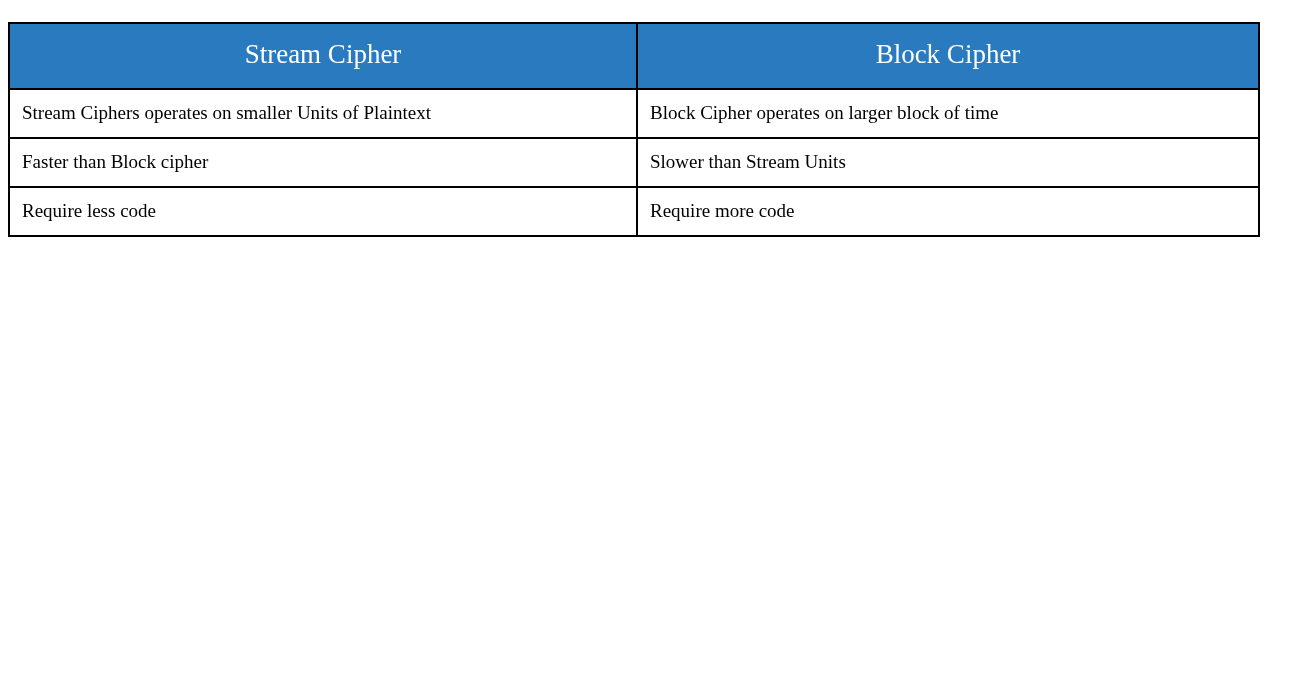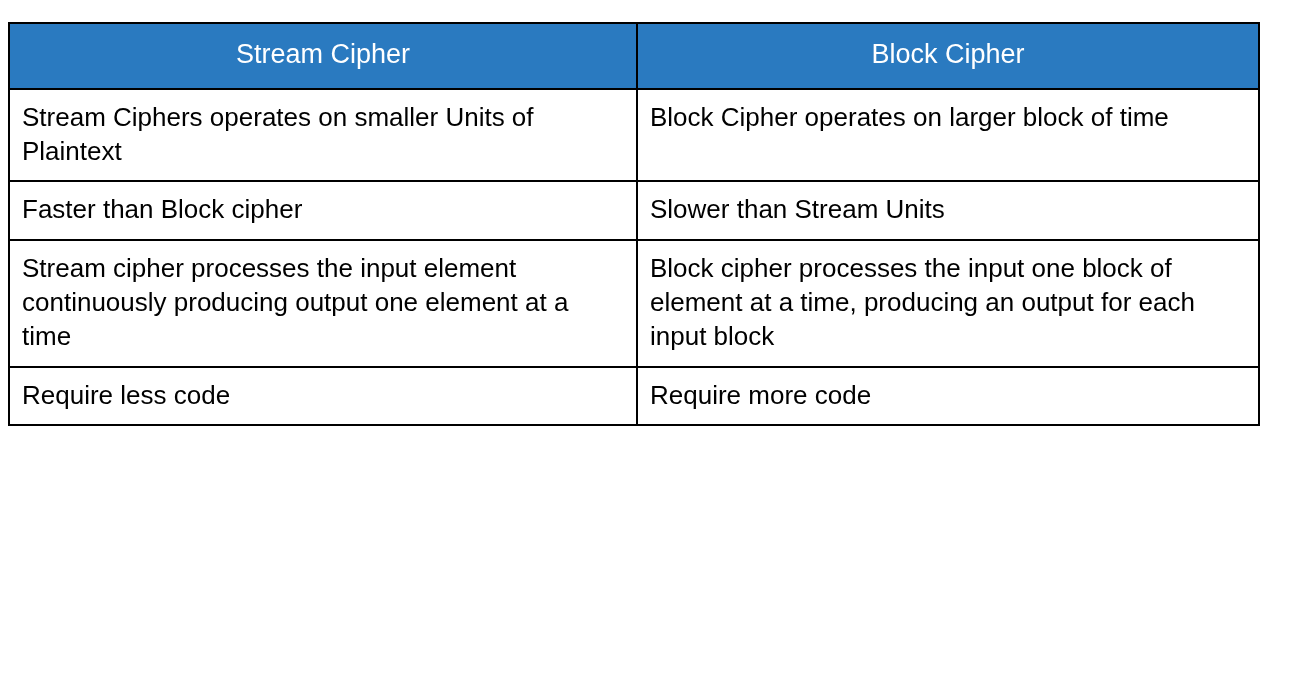--- a/index.html
+++ b/index.html
@@ -23,32 +23,33 @@
   table.compare {
     border-collapse: collapse;
     width: 1250px;
     table-layout: fixed;
   }
   table.compare th,
   table.compare td {
     border: 2px solid #000000;
     vertical-align: top;
     text-align: left;
+    font-family: Liberation Serif, serif;
   }
   table.compare th {
     background: #2a7ac0;
     color: #ffffff;
     font-weight: normal;
     font-size: 27px;
     line-height: 1.25;
     text-align: center;
     padding: 14px 10px 16px 10px;
   }
   table.compare td {
-    font-size: 26px;
+    font-size: 19px;
     line-height: 1.32;
     padding: 10px 12px 12px 12px;
     color: #000000;
   }
   col.c1 { width: 628px; }
   col.c2 { width: 622px; }
 </style>
 </head>
 <body>
 
@@ -67,22 +68,18 @@
     <tbody>
       <tr>
         <td>Stream Ciphers operates on smaller Units of Plaintext</td>
         <td>Block Cipher operates on larger block of time</td>
       </tr>
       <tr>
         <td>Faster than Block cipher</td>
         <td>Slower than Stream Units</td>
       </tr>
       <tr>
-        <td>Stream cipher processes the input element continuously producing output one element at a time</td>
-        <td>Block cipher processes the input one block of element at a time, producing an output for each input block</td>
-      </tr>
-      <tr>
         <td>Require less code</td>
         <td>Require more code</td>
       </tr>
     </tbody>
   </table>
 </div>
 
 </body></html>

